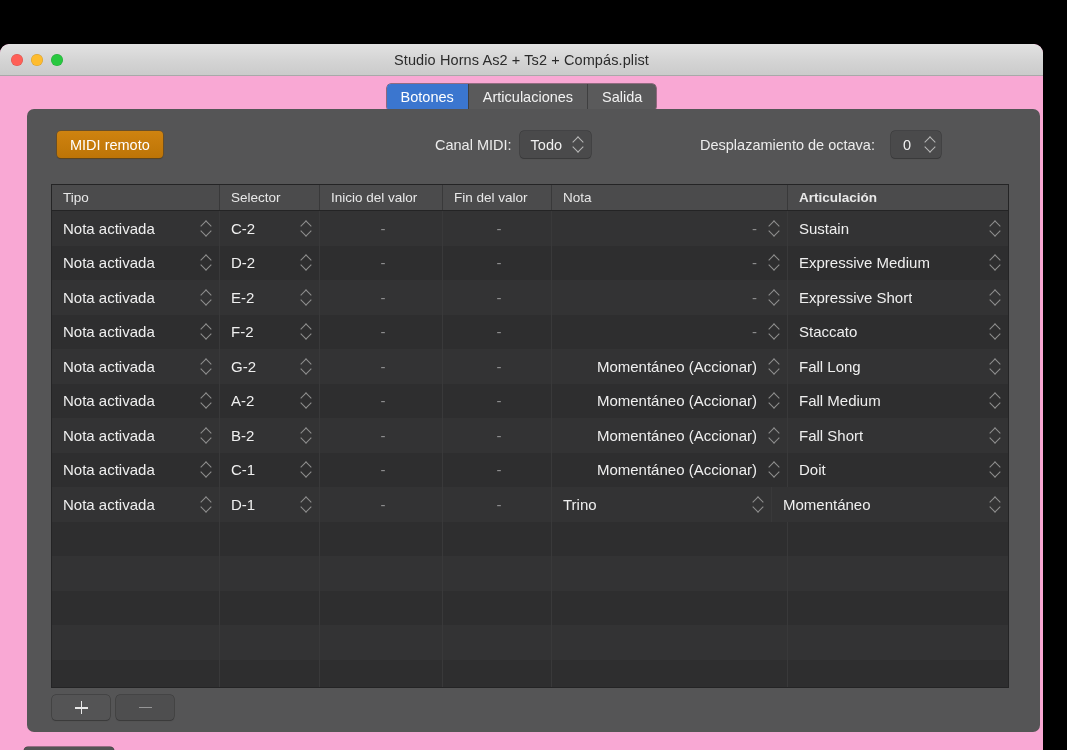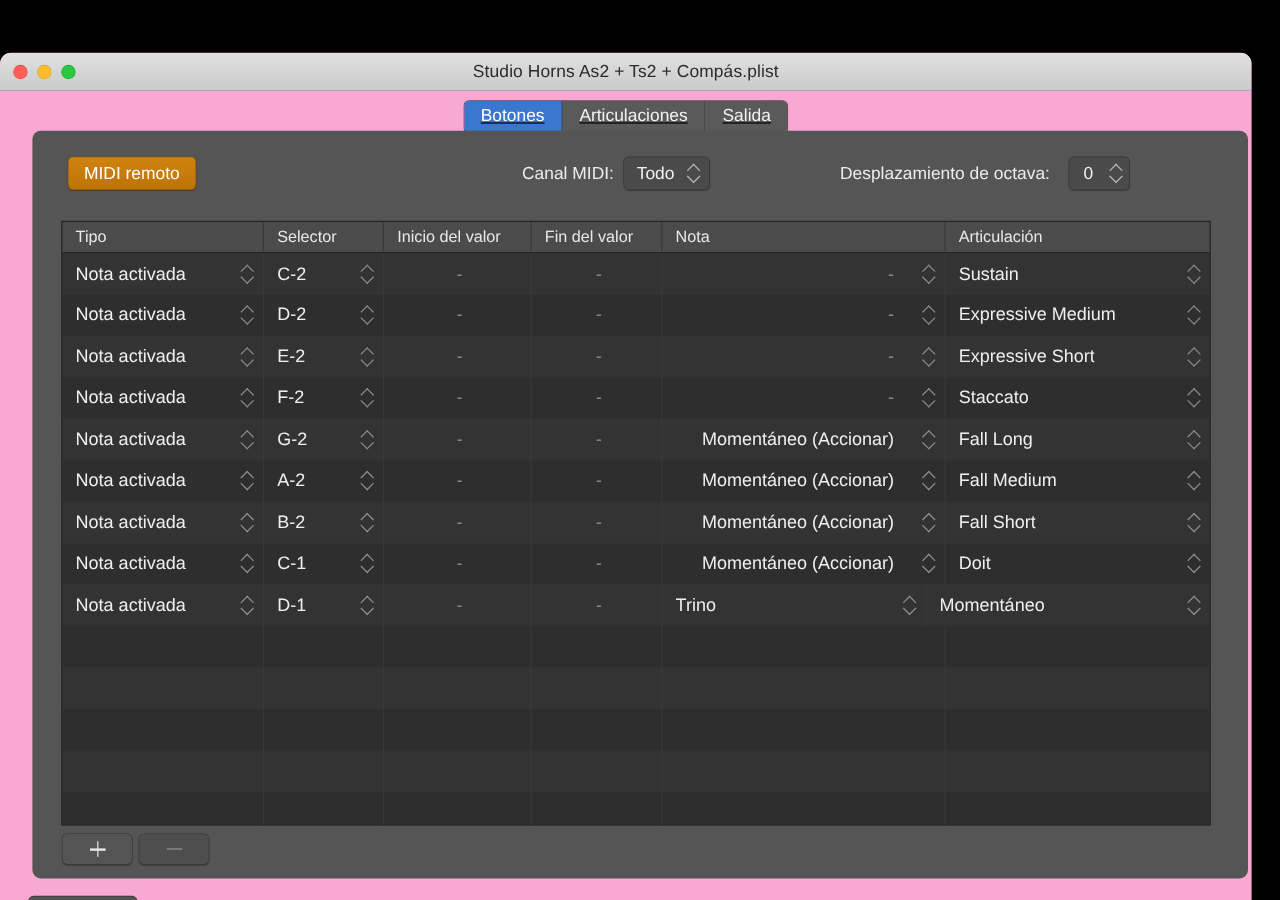--- a/index.html
+++ b/index.html
@@ -34,21 +34,20 @@
   #window-title {
     font-size: 14.5px; color: #2b2b2b; letter-spacing: .1px;
   }
   
   #tabbar { height: 42px; display: flex; align-items: center; justify-content: center; }
   #tabs {
     display: flex;
     border-radius: 4px;
     overflow: hidden;
     box-shadow: 0 0 0 .5px #2f2f2f, 0 1px 1px rgba(0,0,0,.28);
-    text-decoration: underline;
   }
   .tab {
     height: 27px; padding: 0 14px;
     display: flex; align-items: center; justify-content: center;
     font-size: 14.5px; color: #f2f2f2;
     background: #5a5a5b;
     border-right: 1px solid #3f3f40;
     cursor: default;
   }
   .tab:last-child { border-right: none; }
@@ -113,36 +112,36 @@
   }
   #thead { display: flex; height: 26px; background: #4b4b4c; border-bottom: 1px solid #242425; }
   .th {
     display: flex; align-items: center;
     padding-left: 11px;
     font-size: 13.5px; color: #e8e8e8;
     border-right: 1px solid #39393a;
     height: 100%;
     cursor: default;
   }
-  .th:last-child { border-right: none; }
+  .th:last-child { border-right: none; font-weight: bold; }
   .tr { display: flex; height: 34.5px; }
   .tr.odd  { background: #333334; }
   .tr.even { background: #2e2e2f; }
   .td {
     display: flex; align-items: center;
     border-right: 1px solid #39393a;
     height: 100%;
     font-size: 15px; color: #efefef;
     padding: 0 7px 0 11px;
     overflow: hidden;
     cursor: default;
   }
   .td:last-child { border-right: none; }
   .td .txt { white-space: nowrap; overflow: hidden; }
-  .td.withstep { justify-content: space-between; gap: 24px; align-items: center; }
+  .td.withstep { justify-content: space-between; gap: 12px; align-items: center; }
   .td.right-val { justify-content: flex-end; }
   .td.right-val .txt { flex: 1; text-align: right; }
   .td.center { justify-content: center; color: #8d8d8e; font-size: 15px; }
   
   .c0 { width: 168px; }
   .c1 { width: 100px; }
   .c2 { width: 123px; }
   .c3 { width: 109px; }
   .c4 { width: 236px; }
   .c5 { width: 220px; }

